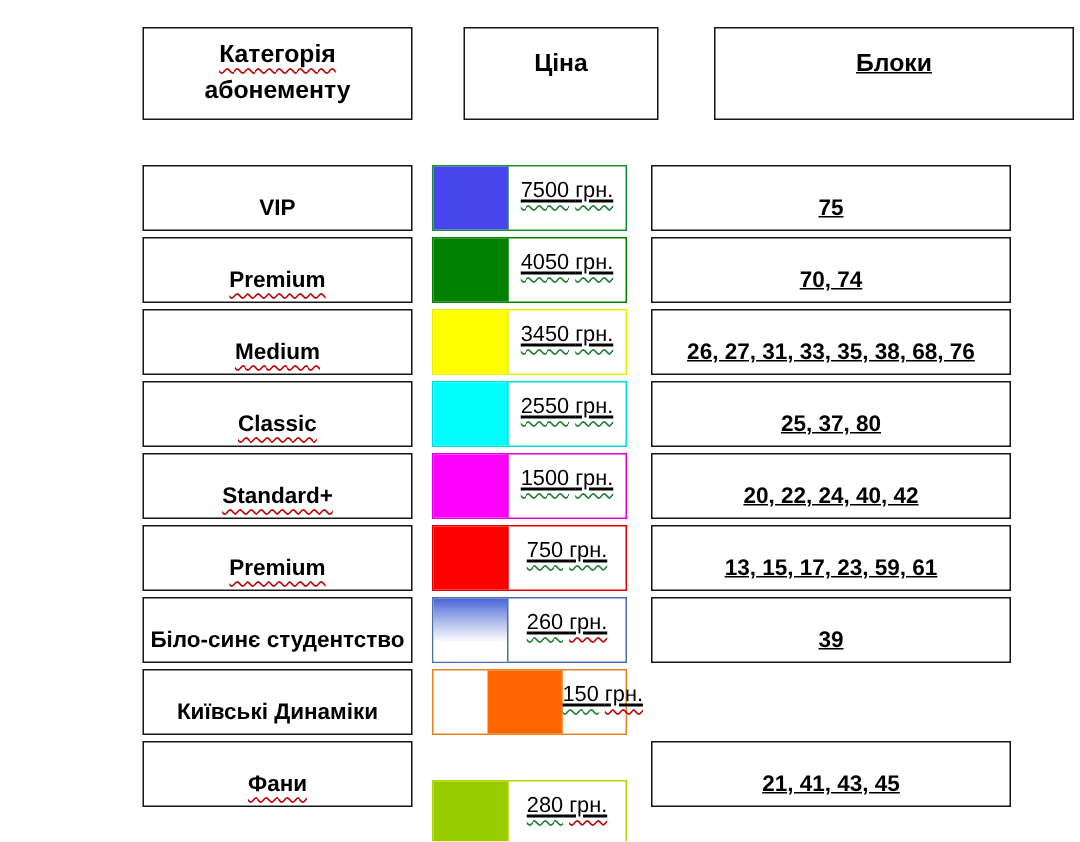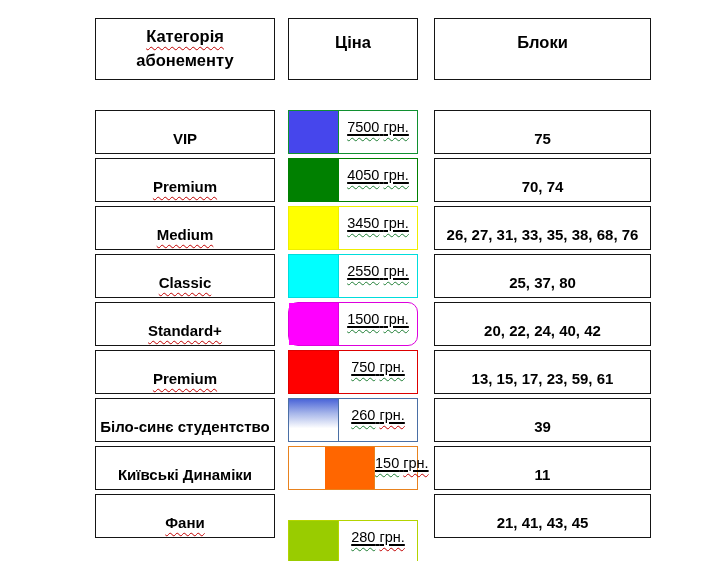--- a/index.html
+++ b/index.html
@@ -9,34 +9,34 @@
   .sheet {
     position: relative;
     width: 720px;
     height: 561px;
     background: #ffffff;
     padding: 18px 0 0 95px;
     overflow: hidden;
   }
 
   .row { display: flex; margin-bottom: 4px; }
-  .row.header-row { margin-bottom: 30px; }
+  .row.header-row { margin-bottom: 30px; gap: 21px; }
 
   .box {
     border: 1.5px solid #151515;
     background: #ffffff;
     display: flex;
     justify-content: center;
     align-items: flex-start;
     text-align: center;
   }
 
   .c1 { width: 180px; }
   .c2 { width: 130px; margin-left: 13px; }
-  .c3 { width: 217px; margin-left: 16px; }
+  .c3 { width: 240px; margin-left: 16px; text-decoration: underline; }
 
   .hbox { height: 62px; font-weight: bold; font-size: 16.5px; }
   .hbox.cat-h { padding-top: 6px; line-height: 1.45; }
   .hbox.one-line { padding-top: 14px; }
 
   .cell { height: 44px; font-weight: bold; font-size: 15px; padding-top: 19px; }
 
   
   .price-cell {
     height: 44px;
@@ -162,21 +162,21 @@
     </div>
     <div class="box c3 cell">
       <span>25, 37, 80</span>
     </div>
   </div>
 
   <div class="row">
     <div class="box c1 cell">
       <span class="sq-red">Standard+</span>
     </div>
-    <div class="box c2 price-cell" style="border-color: rgb(221, 0, 221); border-radius: 10px;">
+    <div class="box c2 price-cell" style="border-color: rgb(221, 0, 221);">
       <div class="swatch" style="background: rgb(255, 0, 255); border-right-color: rgb(221, 0, 221);"></div>
       <div class="price-area">
         <span class="u"><span class="wavy sq-green">1500</span><span> </span><span class="wavy" style="text-decoration-color: rgb(30, 126, 52);">грн.</span></span>
       </div>
     </div>
     <div class="box c3 cell">
       <span>20, 22, 24, 40, 42</span>
     </div>
   </div>
 
@@ -213,23 +213,20 @@
   <div class="row">
     <div class="box c1 cell">
       <span>Київські Динаміки</span>
     </div>
     <div class="box c2 price-cell" style="border-color: rgb(232, 130, 30); padding-left: 36px;">
       <div class="swatch" style="background: rgb(255, 102, 0); border-right-color: rgb(232, 130, 30);"></div>
       <div class="price-area">
         <span class="u"><span class="wavy sq-green">150</span><span> </span><span class="wavy" style="text-decoration-color: rgb(192, 0, 0);">грн.</span></span>
       </div>
     </div>
-    <div class="box c3 cell">
-      <span>11</span>
-    </div>
   </div>
 
   <div class="row">
     <div class="box c1 cell">
       <span class="sq-red">Фани</span>
     </div>
     <div class="box c2 price-cell" style="border-color: rgb(180, 212, 0); margin-top: 26px;">
       <div class="swatch" style="background: rgb(153, 204, 0); border-right-color: rgb(180, 212, 0);"></div>
       <div class="price-area">
         <span class="u"><span class="wavy sq-green">280</span><span> </span><span class="wavy" style="text-decoration-color: rgb(192, 0, 0);">грн.</span></span>

